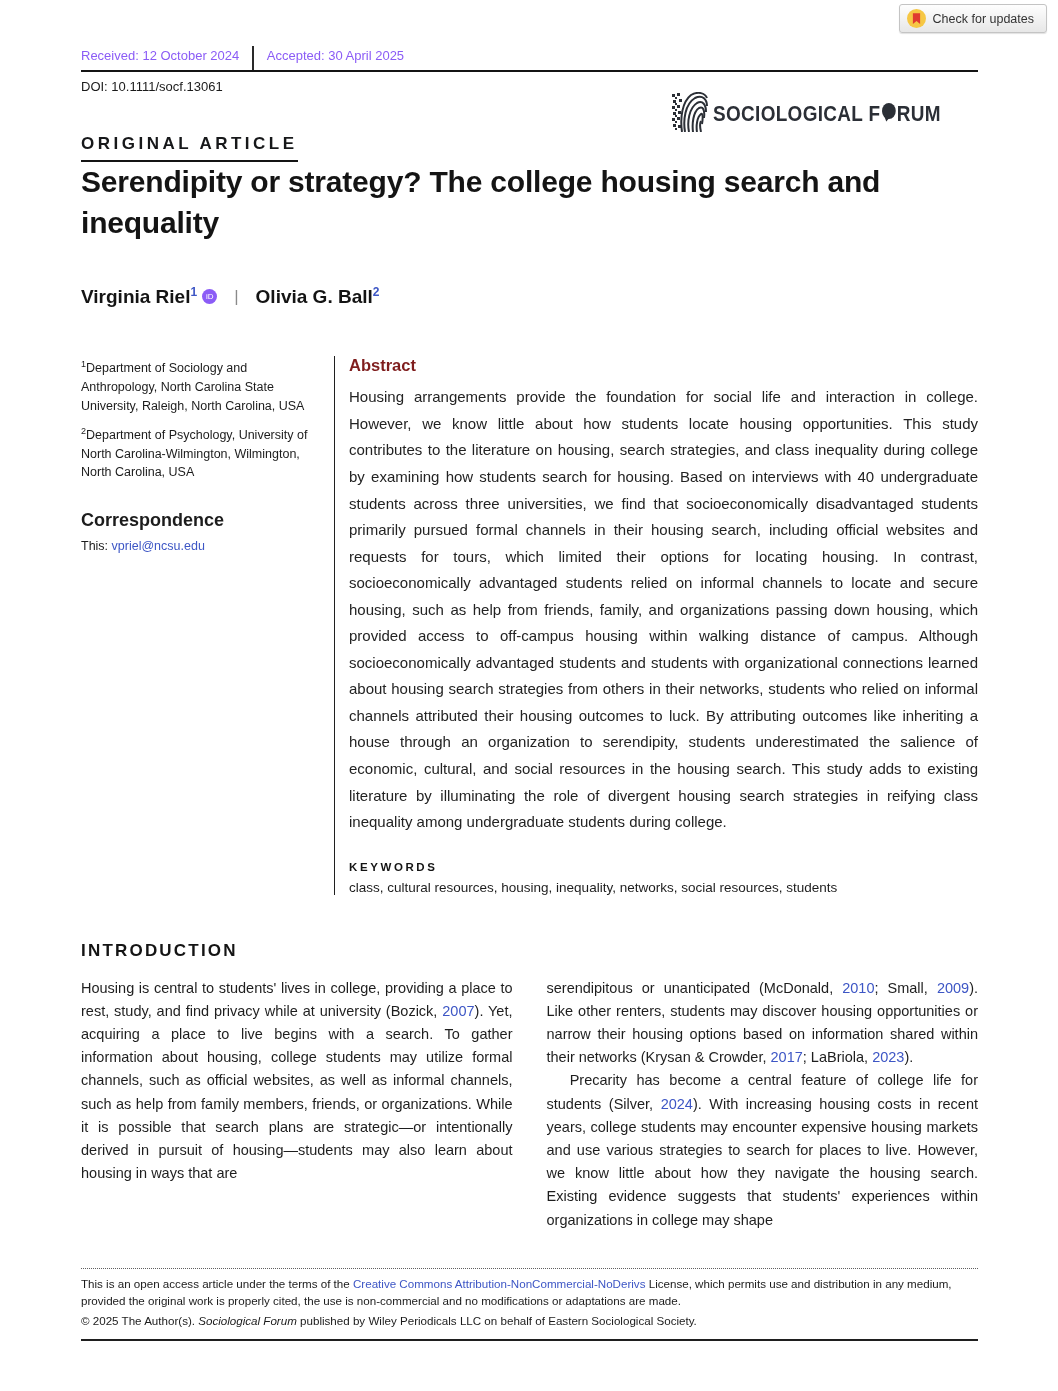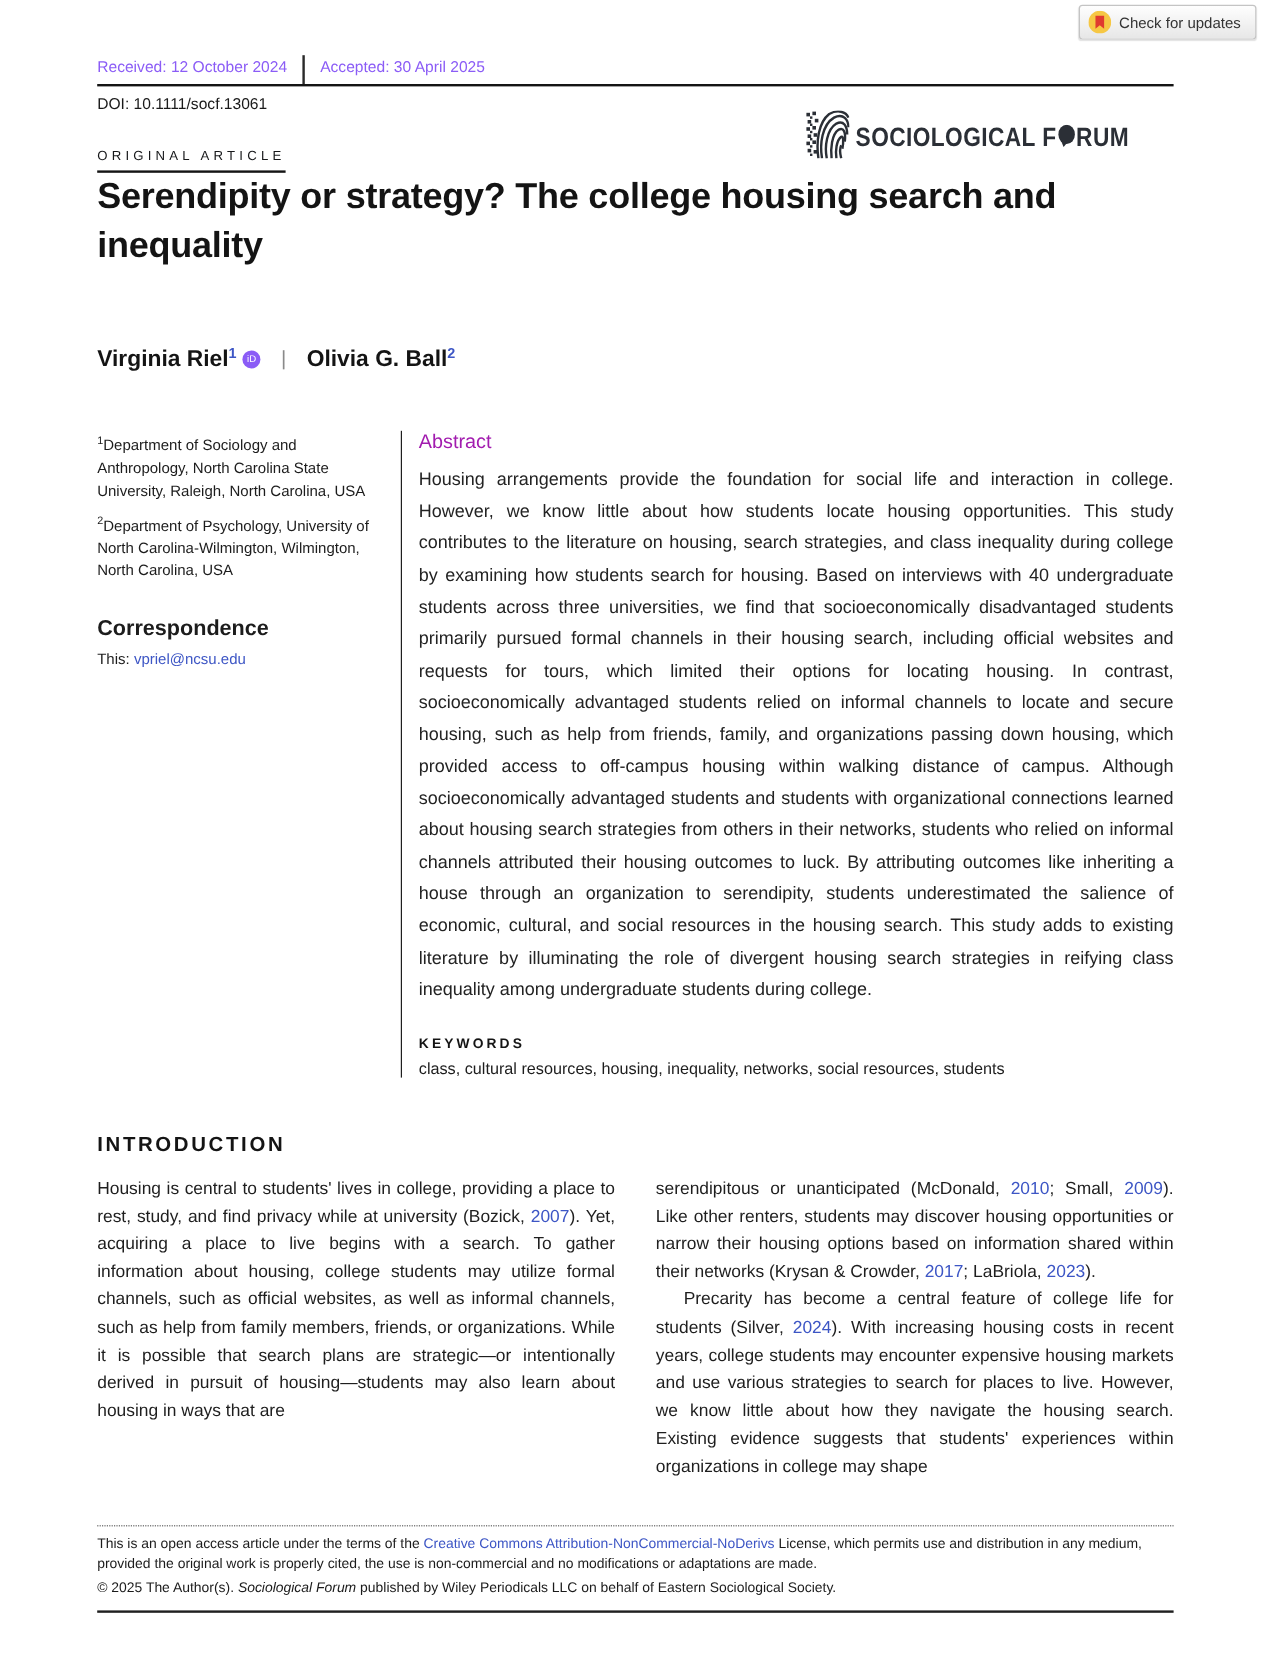--- a/index.html
+++ b/index.html
@@ -20,39 +20,39 @@
   .received-row { display:flex; align-items:flex-start; font-size:13px; color:#8b5cf6; padding-bottom:7px; border-bottom:2.5px solid #141414; }
   .received-row .vsep { width:1.5px; background:#2a2a2a; align-self:stretch; margin:-2px 13px -7px 13px; }
 
   .doi-row { margin-top:7px; font-size:13px; color:#1a1a1a; }
 
   
   .journal-logo { position:absolute; top:92px; right:80px; display:flex; align-items:center; gap:5px; }
   .logo-text { font-weight:700; font-size:22px; letter-spacing:0.4px; color:#2b2f36; transform:scaleX(0.86); transform-origin:left center; display:flex; align-items:center; white-space:nowrap; }
   .speech-bubble { display:inline-block; margin:0 1px; position:relative; top:1px; }
 
-  .article-type { margin-top:30px; display:inline-block; font-size:11px; font-weight:400; letter-spacing:3.5px; color:#17181a; padding-bottom:6px; border-bottom:2.5px solid #141414; }
+  .article-type { margin-top:40px; display:inline-block; font-size:17px; font-weight:700; letter-spacing:3.5px; color:#17181a; padding-bottom:6px; border-bottom:2.5px solid #141414; }
 
   .title { font-size:30px; line-height:1.35; font-weight:700; color:#141414; max-width:830px; letter-spacing:-0.2px; }
 
-  .authors { margin-top:62px; display:flex; align-items:center; font-size:19px; font-weight:700; color:#141414; }
+  .authors { margin-top:42px; display:flex; align-items:center; font-size:19px; font-weight:700; color:#141414; }
   .authors sup { color:#3d56c5; font-weight:700; font-size:12px; }
   .author-sep { color:#8a8a8a; font-weight:400; margin:0 17px; font-size:17px; }
   .orcid { display:inline-flex; align-items:center; justify-content:center; width:15px; height:15px; border-radius:50%; background:#8b5cf6; color:#fff; font-size:8px; font-weight:400; margin-left:5px; letter-spacing:0; cursor:pointer; }
 
   .top-section { margin-top:48px; display:flex; align-items:stretch; }
   .sidebar { width:253px; flex:none; font-size:12.5px; line-height:1.5; color:#1c1c1c; padding-top:2px; padding-right:18px; }
   .aff { margin-bottom:9px; }
   .aff sup, .corr sup { font-size:9px; }
   .corr { margin-top:25px; }
   .corr-head { font-weight:700; font-size:18px; margin-bottom:3px; }
   a.link, .link { color:#3d56c5; text-decoration:none; cursor:pointer; }
 
   .abstract-col { flex:1; border-left:1.6px solid #1f1f1f; padding-left:14px; }
-  .abstract-head { font-size:16.5px; font-weight:400; color:#a21caf; margin-bottom:9px; }
+  .abstract-head { font-size:16.5px; font-weight:700; color:#7f1d1d; margin-bottom:9px; }
   .abstract-text { font-size:15px; line-height:1.77; text-align:justify; color:#232323; }
   .keywords { margin-top:25px; }
   .kw-head { font-size:11.5px; font-weight:700; letter-spacing:2.6px; color:#141414; }
   .kw-text { margin-top:7px; font-size:13.5px; color:#1d1d1d; }
 
   .intro { margin-top:46px; }
   .intro-head { font-size:17px; font-weight:700; letter-spacing:2.2px; color:#141414; }
   .columns { margin-top:16px; display:flex; gap:34px; }
   .col { flex:1; font-size:14.5px; line-height:1.6; text-align:justify; color:#1e1e1e; }
   .col p.indent { text-indent:1.6em; }

